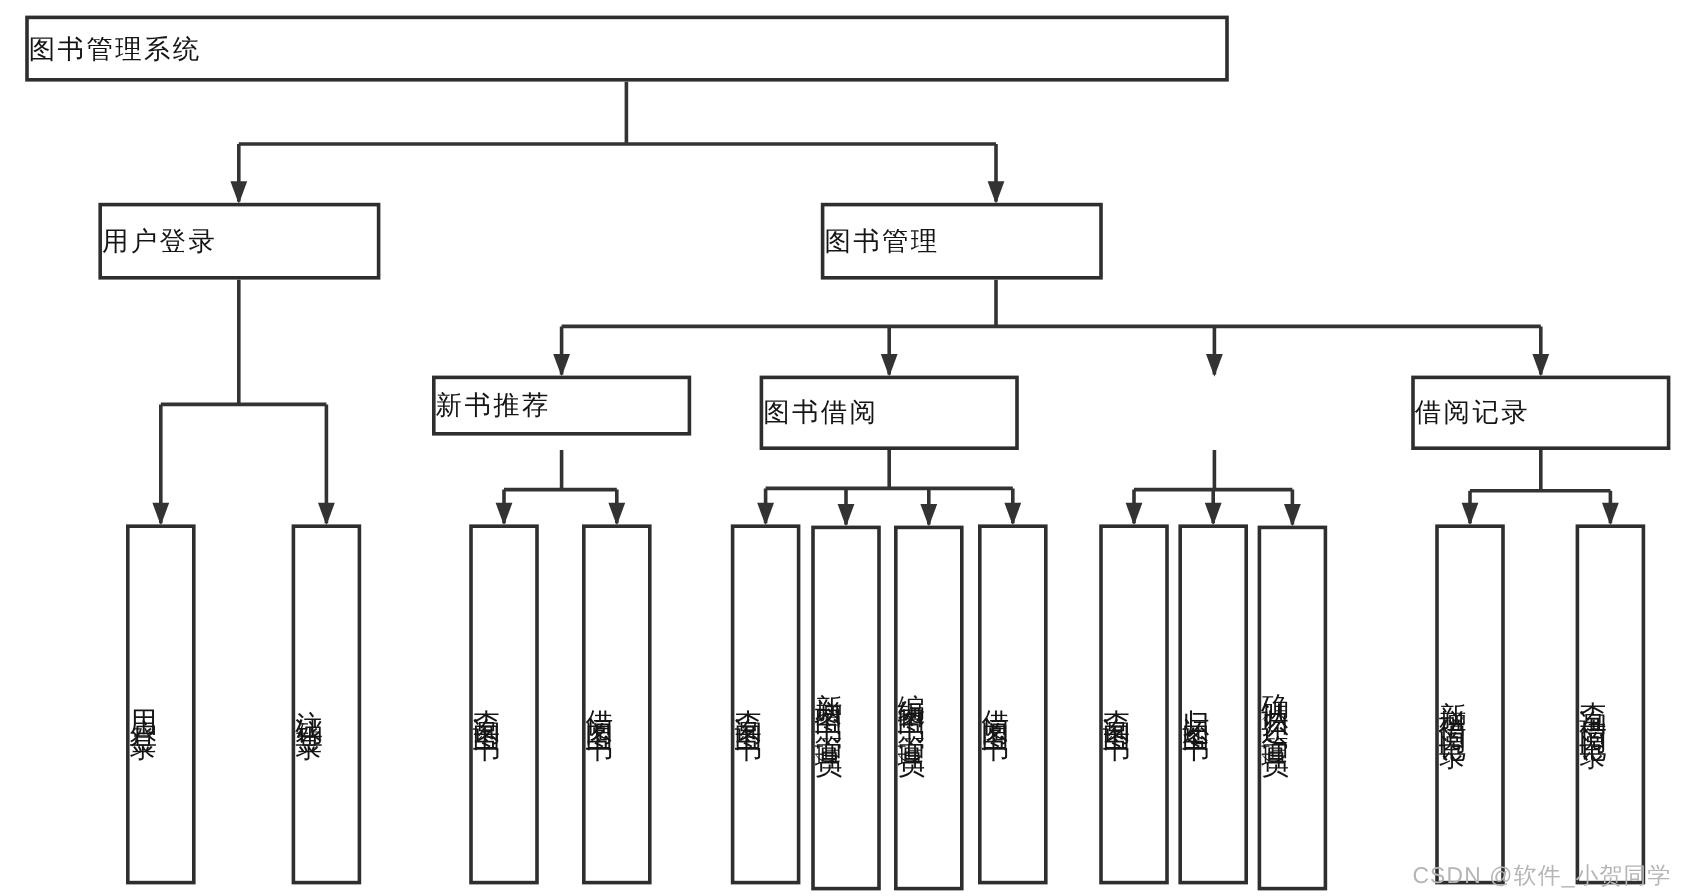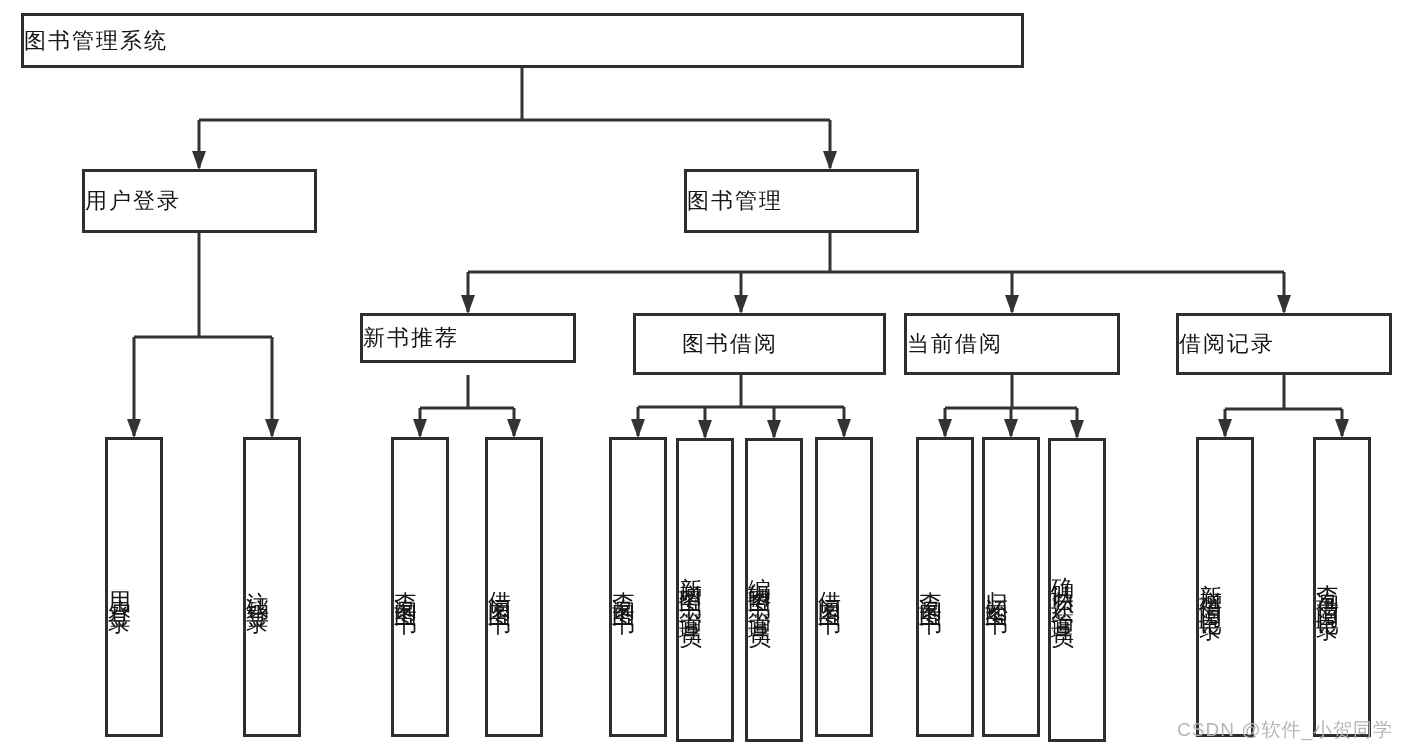--- a/index.html
+++ b/index.html
@@ -100,25 +100,22 @@
   <div class="node h-node" style="left:82px; top:169px; width:235px; height:64px;">
     <span>用户登录</span>
   </div>
   <div class="node h-node" style="left:684px; top:169px; width:235px; height:64px;">
     <span>图书管理</span>
   </div>
 
   <div class="node h-node" style="left:360px; top:313px; width:216px; height:50px;">
     <span>新书推荐</span>
   </div>
-  <div class="node h-node" style="left:633px; top:313px; width:253px; height:62px;padding-left:46px;">
+  <div class="node h-node" style="left:633px; top:313px; width:216px; height:62px;">
     <span>图书借阅</span>
-  </div>
-  <div class="node h-node" style="left:904px; top:313px; width:216px; height:62px;">
-    <span>当前借阅</span>
   </div>
   <div class="node h-node" style="left:1176px; top:313px; width:216px; height:62px;">
     <span>借阅记录</span>
   </div>
 
   <div class="node v-node" style="left:105px; top:437px; width:58px; height:300px;">
     <span class="vtext">用户登录</span>
   </div>
   <div class="node v-node" style="left:243px; top:437px; width:58px; height:300px;">
     <span class="vtext">注销登录</span>

